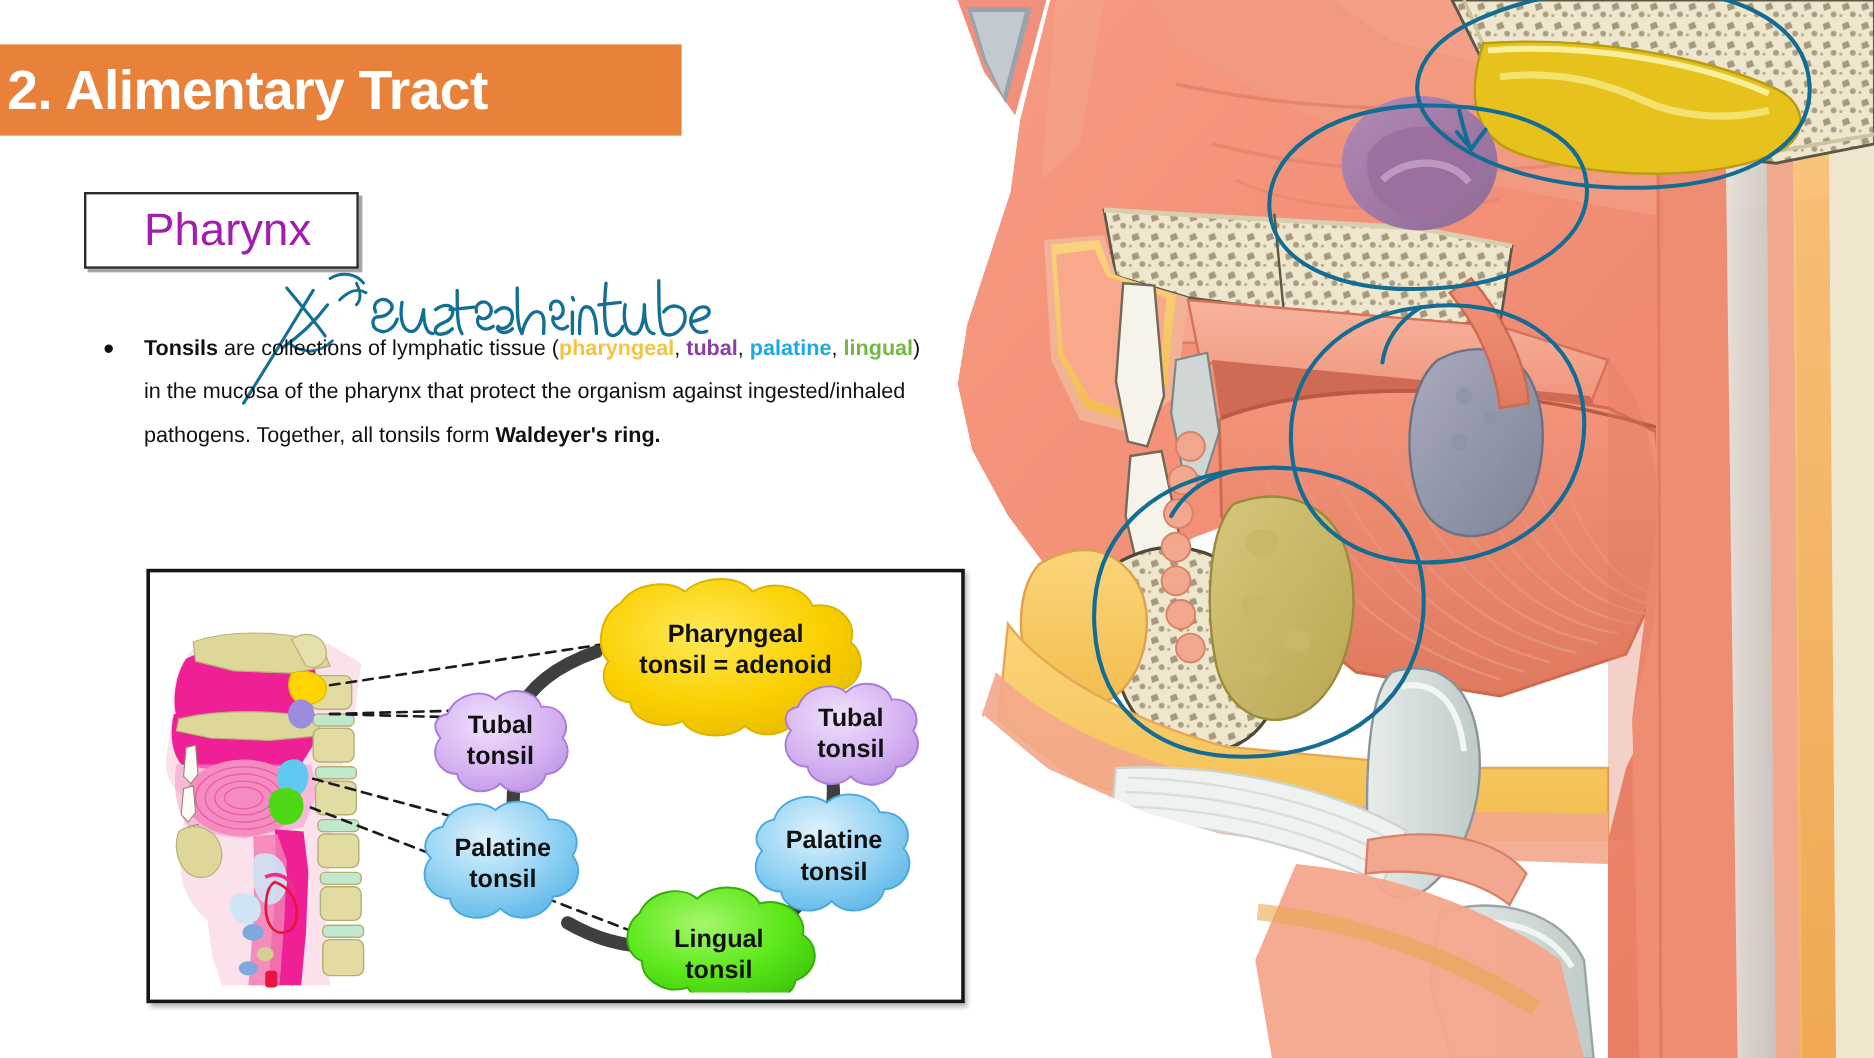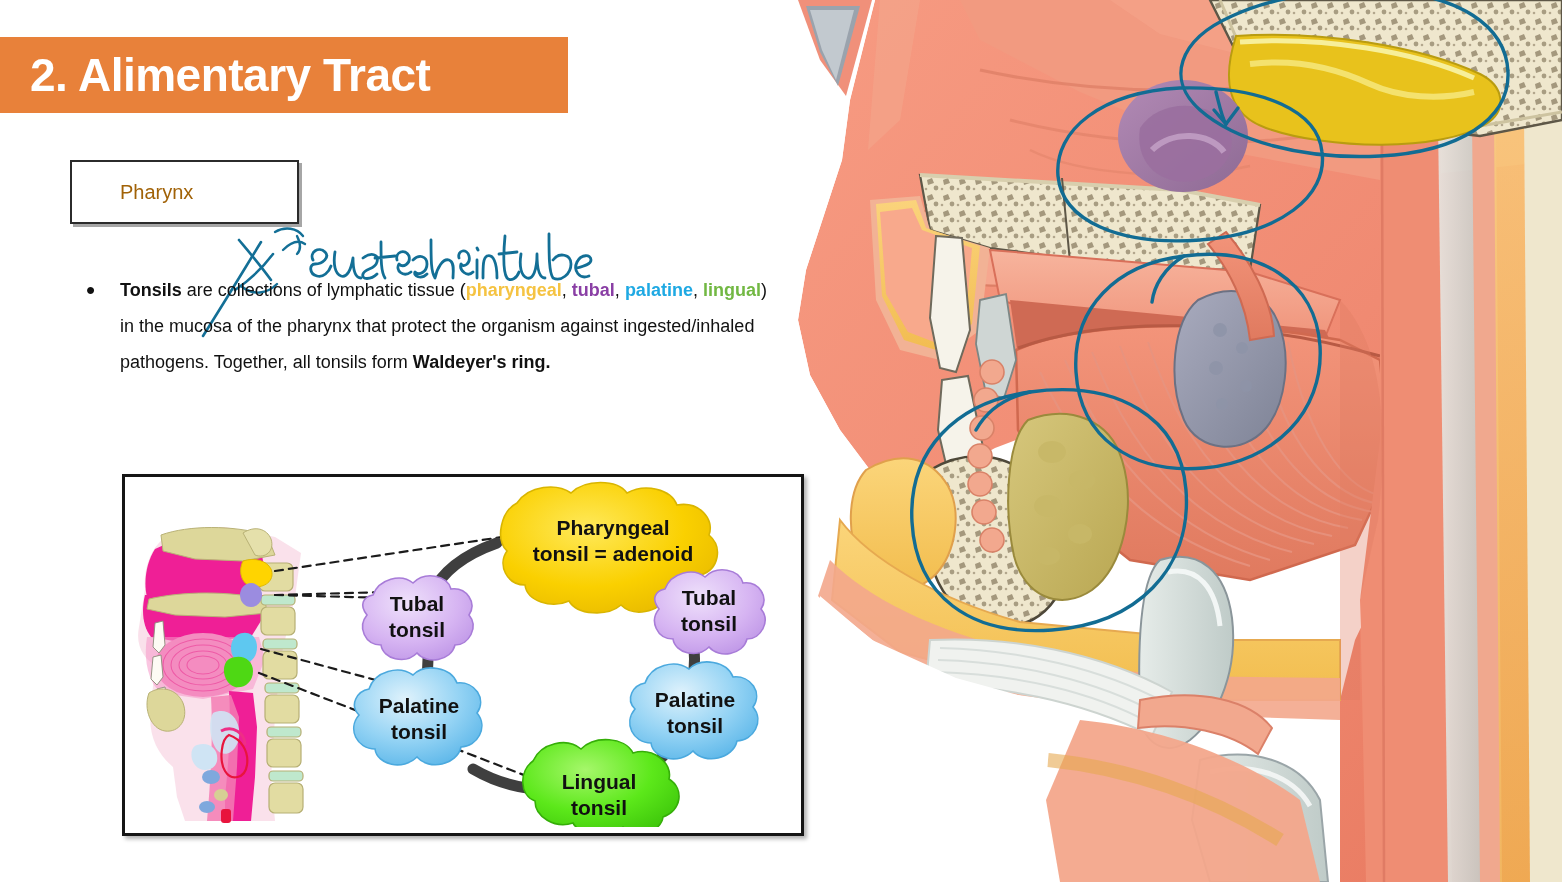--- a/index.html
+++ b/index.html
@@ -35,39 +35,38 @@
     align-items: center;
   }
   .title-text {
     color: #ffffff;
     font-size: 46px;
     font-weight: bold;
     letter-spacing: -0.5px;
     padding-left: 6px;
     line-height: 1;
     white-space: nowrap;
-    margin-left: 24px;
   }
 
   
   .pharynx-box {
     position: absolute;
     left: 70px;
     top: 160px;
     width: 225px;
     height: 60px;
     border: 2px solid #2b2b2b;
     background: #ffffff;
     box-shadow: 3px 3px 0 rgba(0,0,0,0.35);
     display: flex;
     align-items: center;
   }
   .pharynx-label {
-    font-size: 20px;
-    color: #a16207;
+    font-size: 38px;
+    color: #a21caf;
     padding-left: 48px;
     line-height: 1;
   }
 
   
   .handwriting {
     position: absolute;
     left: 205px;
     top: 224px;
     width: 330px;

